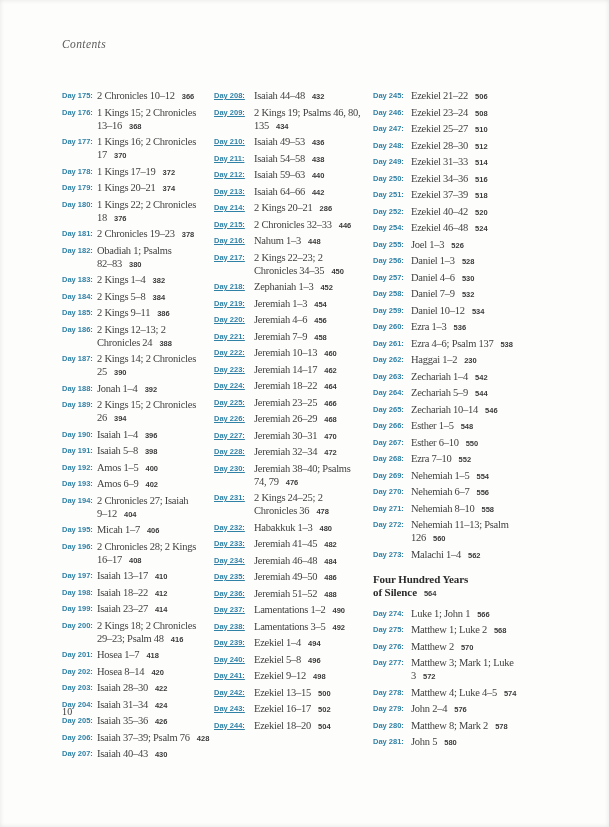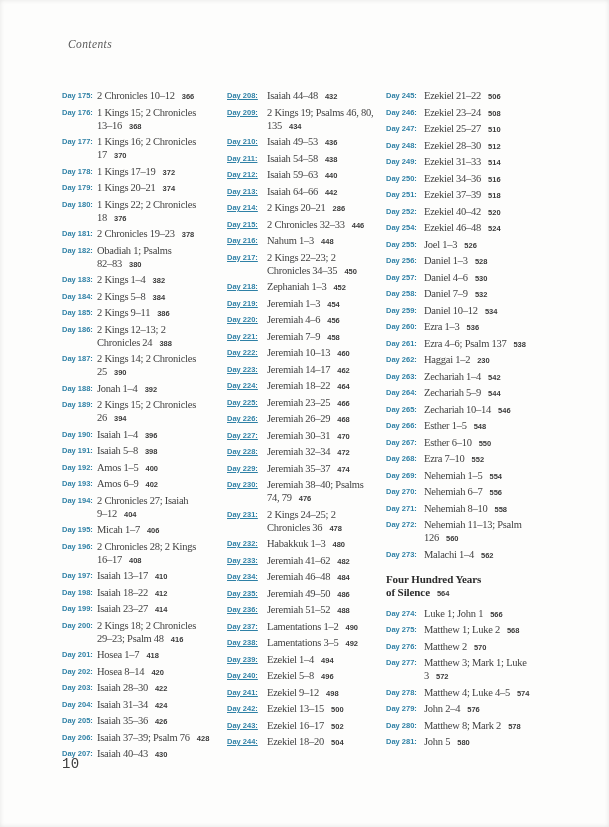--- a/index.html
+++ b/index.html
@@ -2,26 +2,26 @@
 <html style="--day-color: #2f81a6; --body-color: #424242; --pg-color: #3a3a3a; --heading-color: #2b2b2b;"><head>
 <meta charset="utf-8">
 <style>
   html,body{margin:0;padding:0;background:#ffffff;}
   .sheet{
     position:relative;width:609px;height:827px;background:#fdfdfc;overflow:hidden;
     box-shadow:inset 0 0 5px rgba(0,0,0,.10);
     font-family:"Liberation Serif", serif;
   }
   .contents-header{
-    position:absolute;left:68px;top:38px;
+    position:absolute;left:62px;top:38px;
     font-style:italic;font-size:11.5px;letter-spacing:.4px;color:#5a5a5a;
   }
   .columns{position:absolute;left:62px;top:89px;display:flex;}
   .col{box-sizing:border-box;}
-  .col-0{width:150px;margin-right:15px;}
+  .col-0{width:150px;margin-right:2px;}
   .col-1{width:148px;margin-right:11px;}
   .col-2{width:175px;}
   .entry{display:flex;margin-bottom:2.5px;}
   .day{
     flex:none;font-family:"Liberation Sans", sans-serif;font-weight:bold;
     font-size:7.5px;line-height:13px;color:var(--day-color,#2f81a6);
     letter-spacing:0;
   }
   .col-0 .day{width:35px;}
   .col-1 .day{width:40px;text-decoration:underline;}
@@ -34,22 +34,22 @@
     font-family:"Liberation Sans", sans-serif;font-weight:bold;
     font-size:7.5px;color:var(--pg-color,#3a3a3a);margin-left:7px;letter-spacing:0;
   }
   .heading{
     margin-top:11px;margin-bottom:6px;
     font-weight:bold;font-size:11px;line-height:13.5px;
     color:var(--heading-color,#2b2b2b);letter-spacing:-0.1px;white-space:pre;
   }
   .heading .pg{}
   .folio{
-    position:absolute;left:62px;top:756px;
-    font-family:Liberation Mono, monospace;font-size:14px;
+    position:absolute;left:62px;top:706px;
+    font-family:Liberation Serif, serif;font-size:10px;
     letter-spacing:.3px;color:#3d3d3d;
   }
 </style>
 </head>
 <body>
 
 <div class="sheet">
   <div class="contents-header">Contents</div>
   <div class="columns">
     <div class="col col-0">
@@ -277,40 +277,36 @@
         </div>
         <div class="entry">
           <span class="day">Day 227:</span>
           <span class="body"><span class="ref">Jeremiah 30–31</span><span class="pg">470</span></span>
         </div>
         <div class="entry">
           <span class="day">Day 228:</span>
           <span class="body"><span class="ref">Jeremiah 32–34</span><span class="pg">472</span></span>
         </div>
         <div class="entry">
-          <span class="day">Day 229:</span>
-          <span class="body"><span class="ref">Jeremiah 35–37</span><span class="pg">474</span></span>
-        </div>
-        <div class="entry">
           <span class="day">Day 230:</span>
           <span class="body"><span class="ref">Jeremiah 38–40; Psalms
 74, 79</span><span class="pg">476</span></span>
         </div>
         <div class="entry">
           <span class="day">Day 231:</span>
           <span class="body"><span class="ref">2 Kings 24–25; 2
 Chronicles 36</span><span class="pg">478</span></span>
         </div>
         <div class="entry">
           <span class="day">Day 232:</span>
           <span class="body"><span class="ref">Habakkuk 1–3</span><span class="pg">480</span></span>
         </div>
         <div class="entry">
           <span class="day">Day 233:</span>
-          <span class="body"><span class="ref">Jeremiah 41–62</span><span class="pg">482</span></span>
+          <span class="body"><span class="ref">Jeremiah 41–45</span><span class="pg">482</span></span>
         </div>
         <div class="entry">
           <span class="day">Day 234:</span>
           <span class="body"><span class="ref">Jeremiah 46–48</span><span class="pg">484</span></span>
         </div>
         <div class="entry">
           <span class="day">Day 235:</span>
           <span class="body"><span class="ref">Jeremiah 49–50</span><span class="pg">486</span></span>
         </div>
         <div class="entry">

